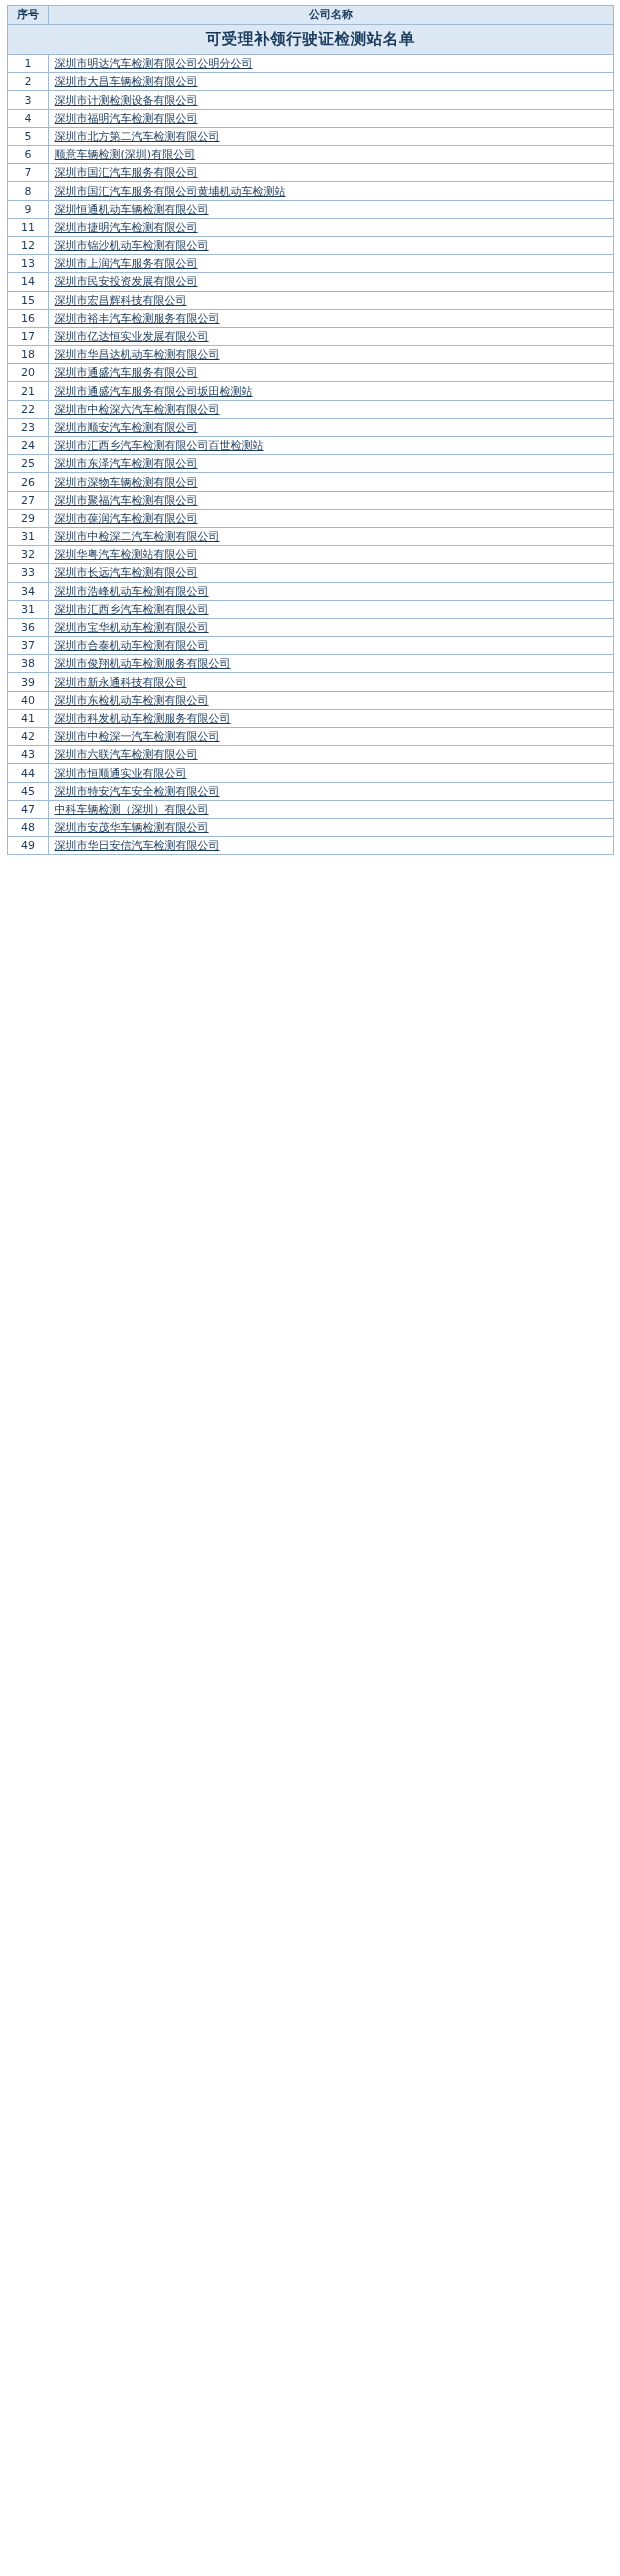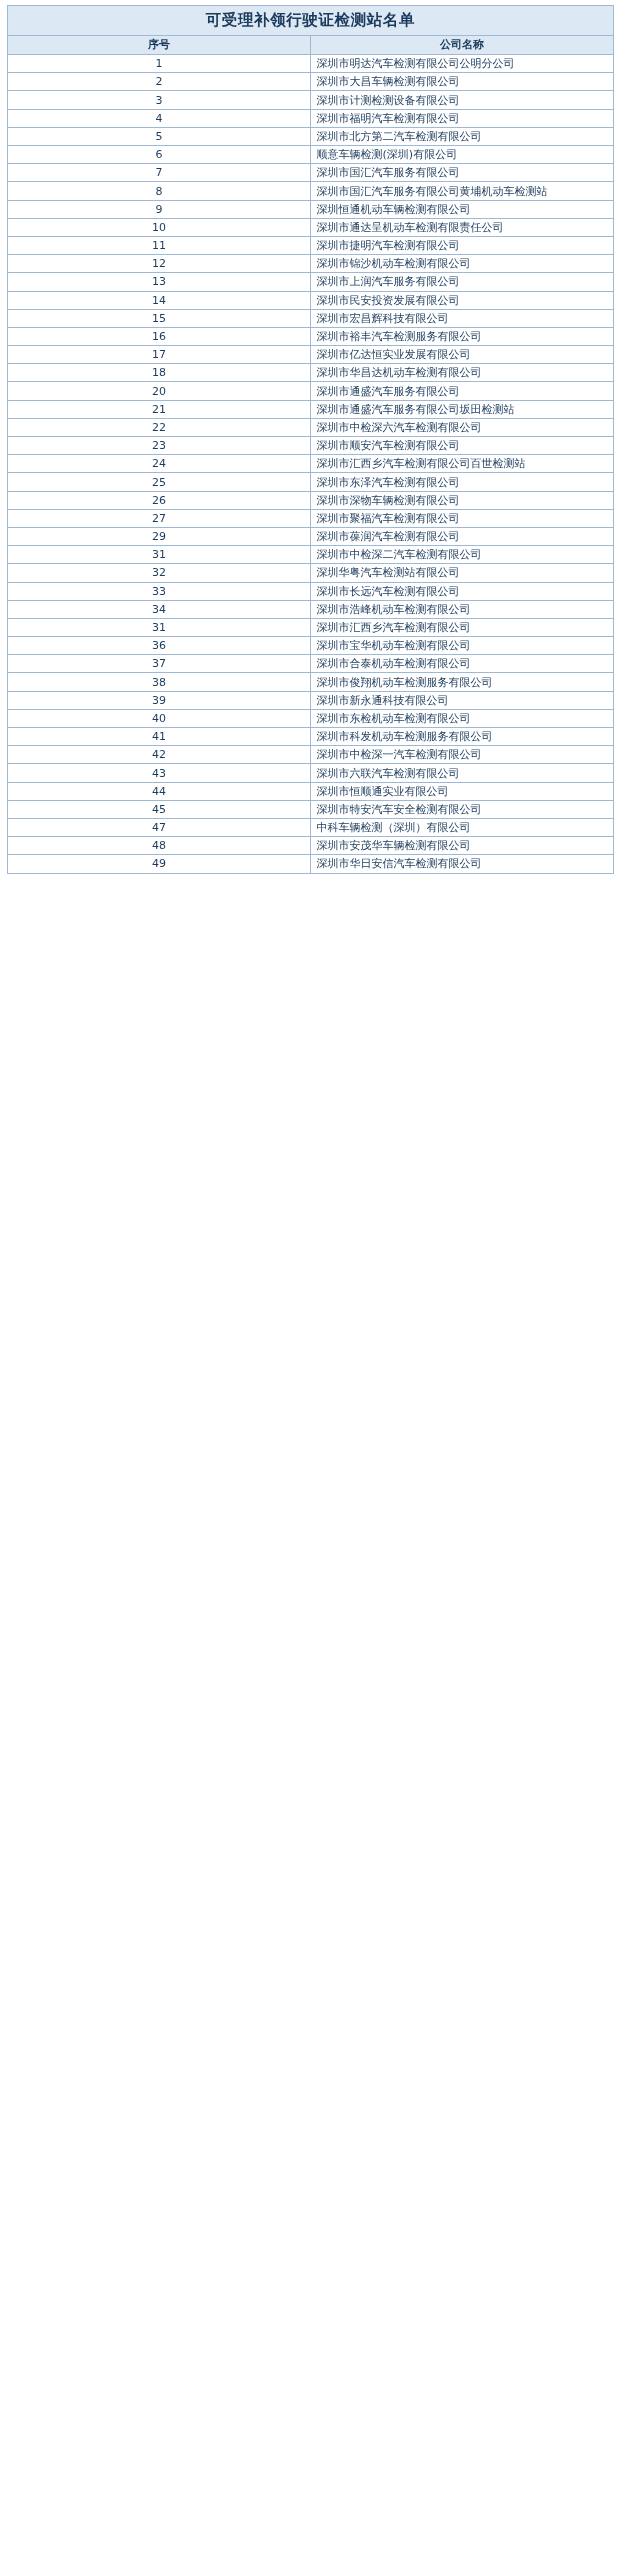--- a/index.html
+++ b/index.html
@@ -53,40 +53,41 @@
     color: #1b3a5c;
     height: 17px;
     padding: 1.1px 0;
   }
   .name {
     text-align: left;
     font-size: 11px;
     color: #1b3a5c;
     padding: 1.1px 0 1.1px 5.7px;
     height: 17px;
+    text-decoration: underline;
   }
   .row-even td {
     background: #ffffff;
   }
   .row-odd td {
     background: #ffffff;
   }
 </style>
 </head>
 <body>
 
 <div class="page">
   <table class="listing">
     <tbody>
       <tr>
-        <td class="title-cell" colspan="2">可受理补领行驶证检测站名单</td>
+        <td class="col-head" style="width:41px;">序号</td>
+        <td class="col-head">公司名称</td>
       </tr>
       <tr>
-        <td class="col-head" style="width:41px;">序号</td>
-        <td class="col-head">公司名称</td>
+        <td class="title-cell" colspan="2">可受理补领行驶证检测站名单</td>
       </tr>
     <tr class="row-even">
           <td class="idx">1</td>
           <td class="name">深圳市明达汽车检测有限公司公明分公司</td>
         </tr>
         <tr class="row-odd">
           <td class="idx">2</td>
           <td class="name">深圳市大昌车辆检测有限公司</td>
         </tr>
         <tr class="row-even">
@@ -109,24 +110,20 @@
           <td class="idx">7</td>
           <td class="name">深圳市国汇汽车服务有限公司</td>
         </tr>
         <tr class="row-odd">
           <td class="idx">8</td>
           <td class="name">深圳市国汇汽车服务有限公司黄埔机动车检测站</td>
         </tr>
         <tr class="row-even">
           <td class="idx">9</td>
           <td class="name">深圳恒通机动车辆检测有限公司</td>
-        </tr>
-        <tr class="row-odd">
-          <td class="idx">10</td>
-          <td class="name">深圳市通达呈机动车检测有限责任公司</td>
         </tr>
         <tr class="row-even">
           <td class="idx">11</td>
           <td class="name">深圳市捷明汽车检测有限公司</td>
         </tr>
         <tr class="row-odd">
           <td class="idx">12</td>
           <td class="name">深圳市锦沙机动车检测有限公司</td>
         </tr>
         <tr class="row-even">

